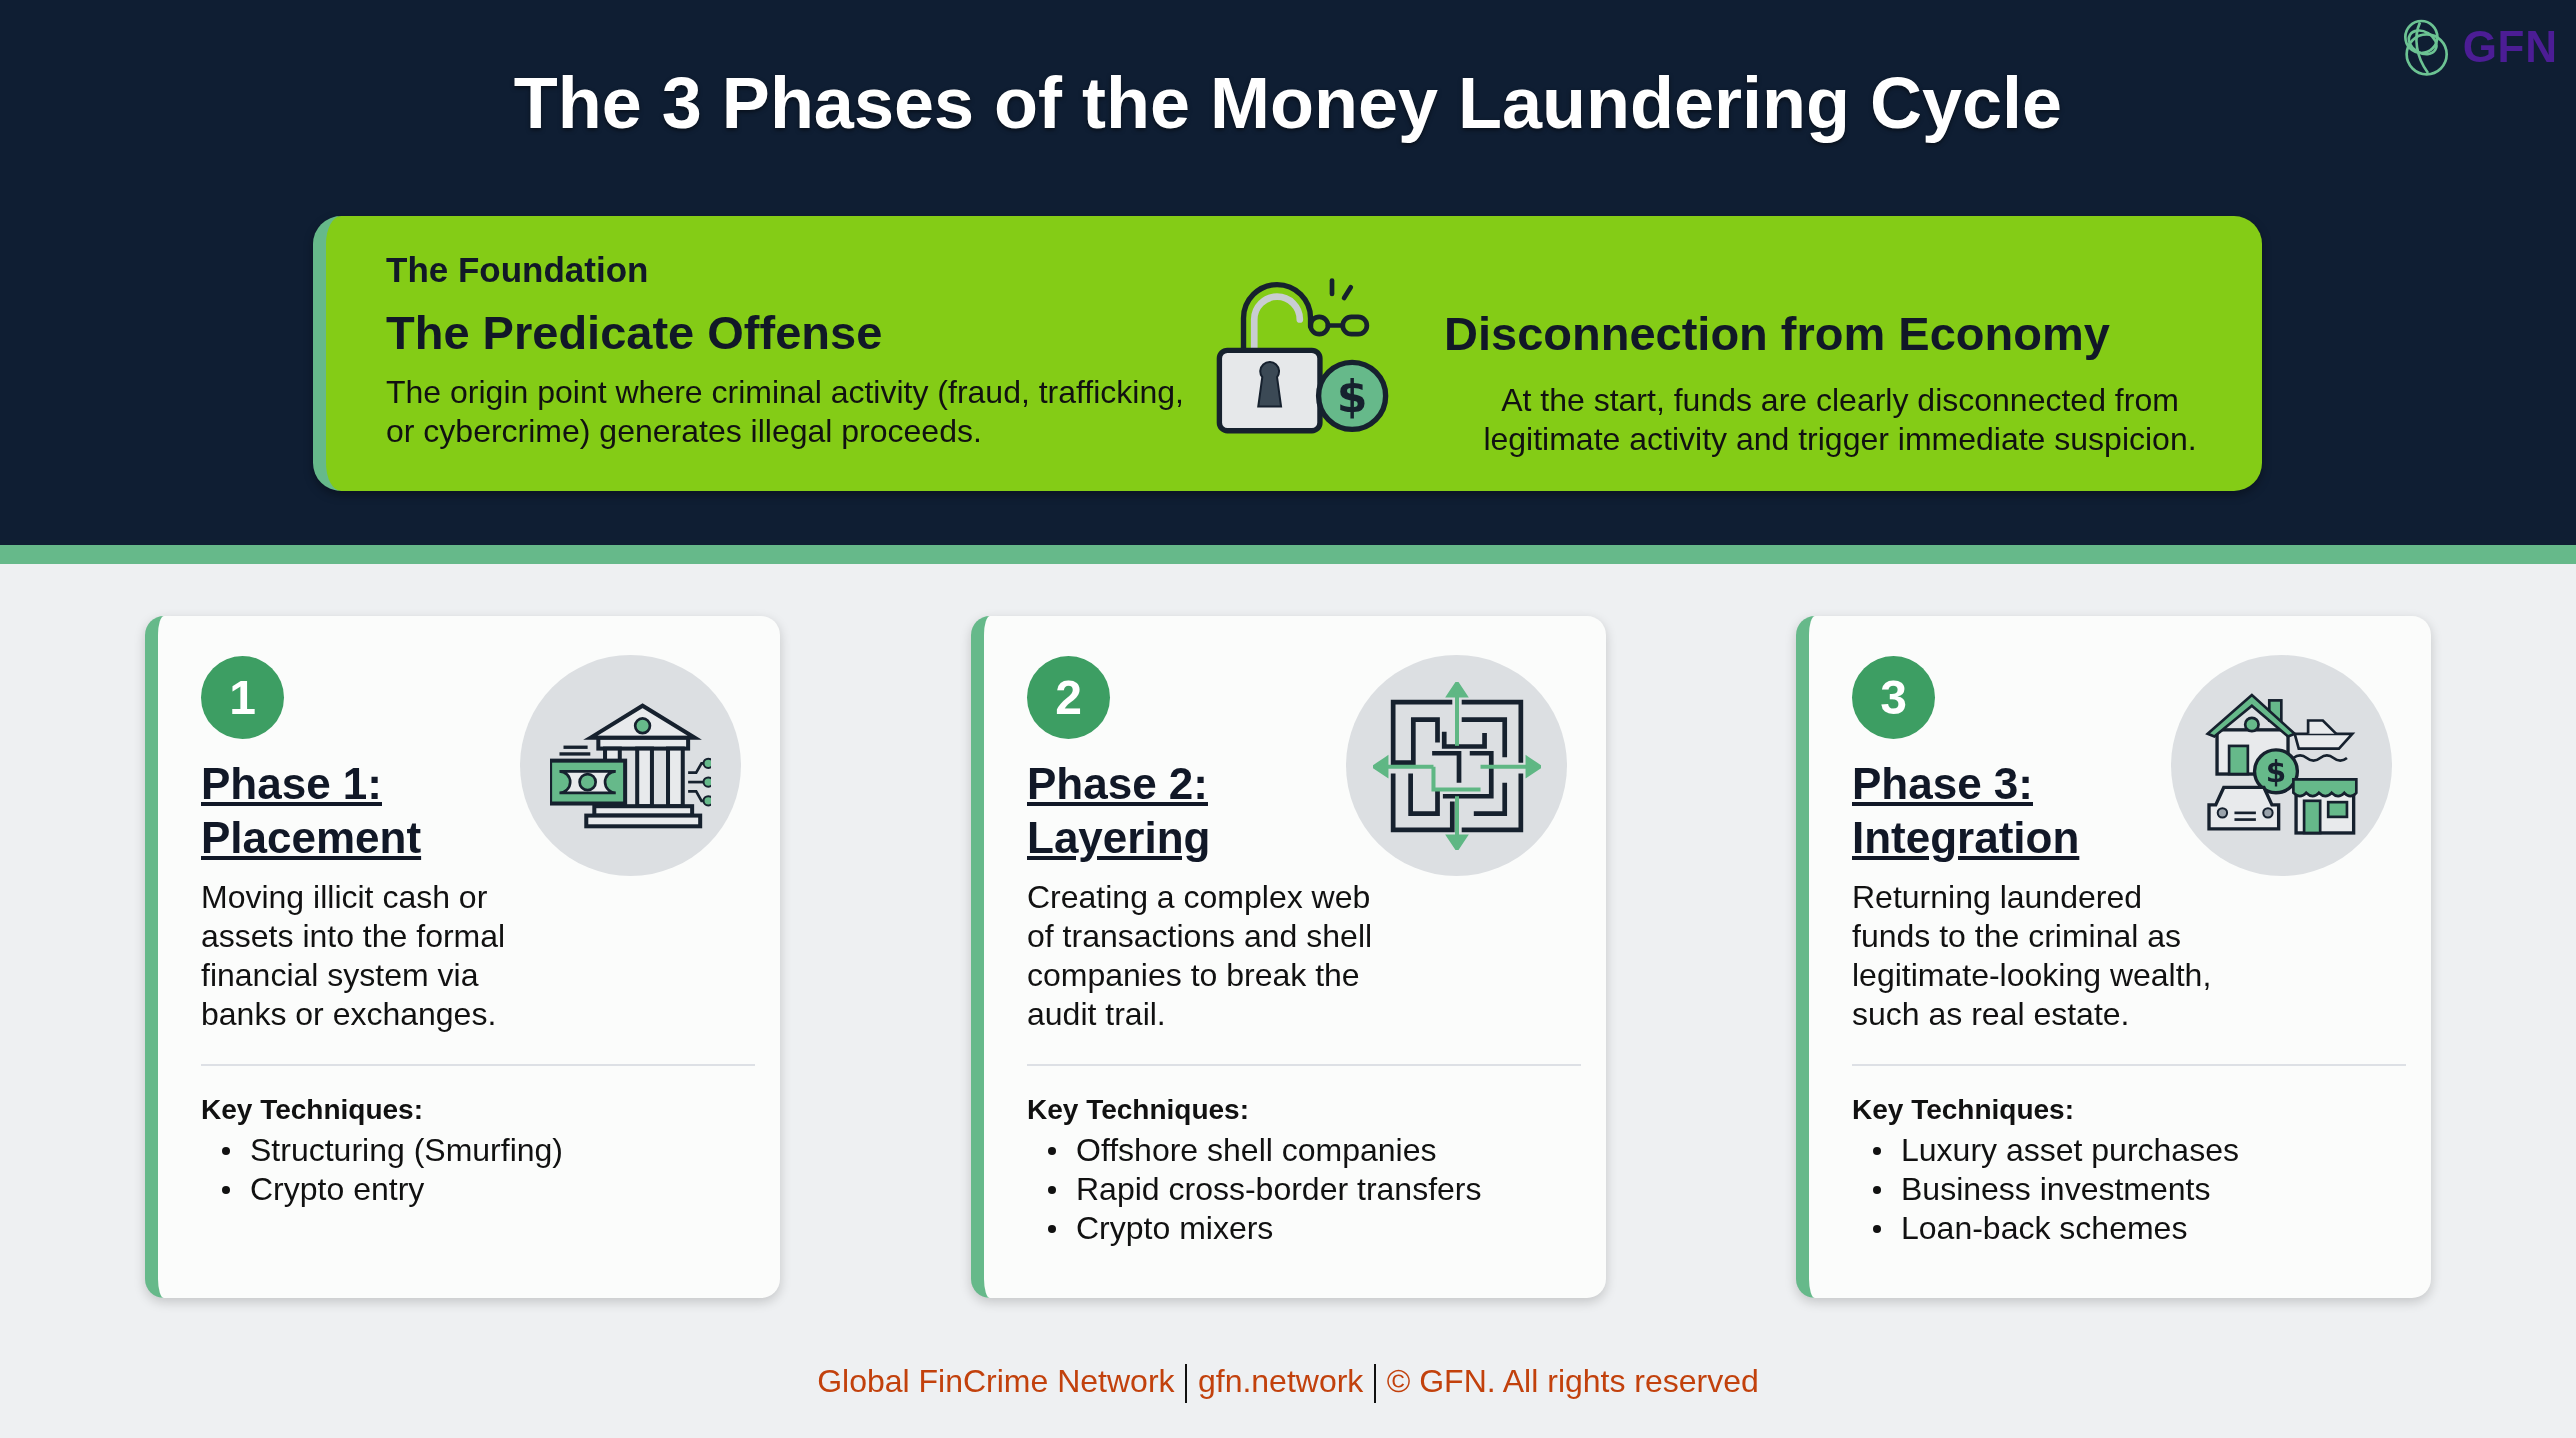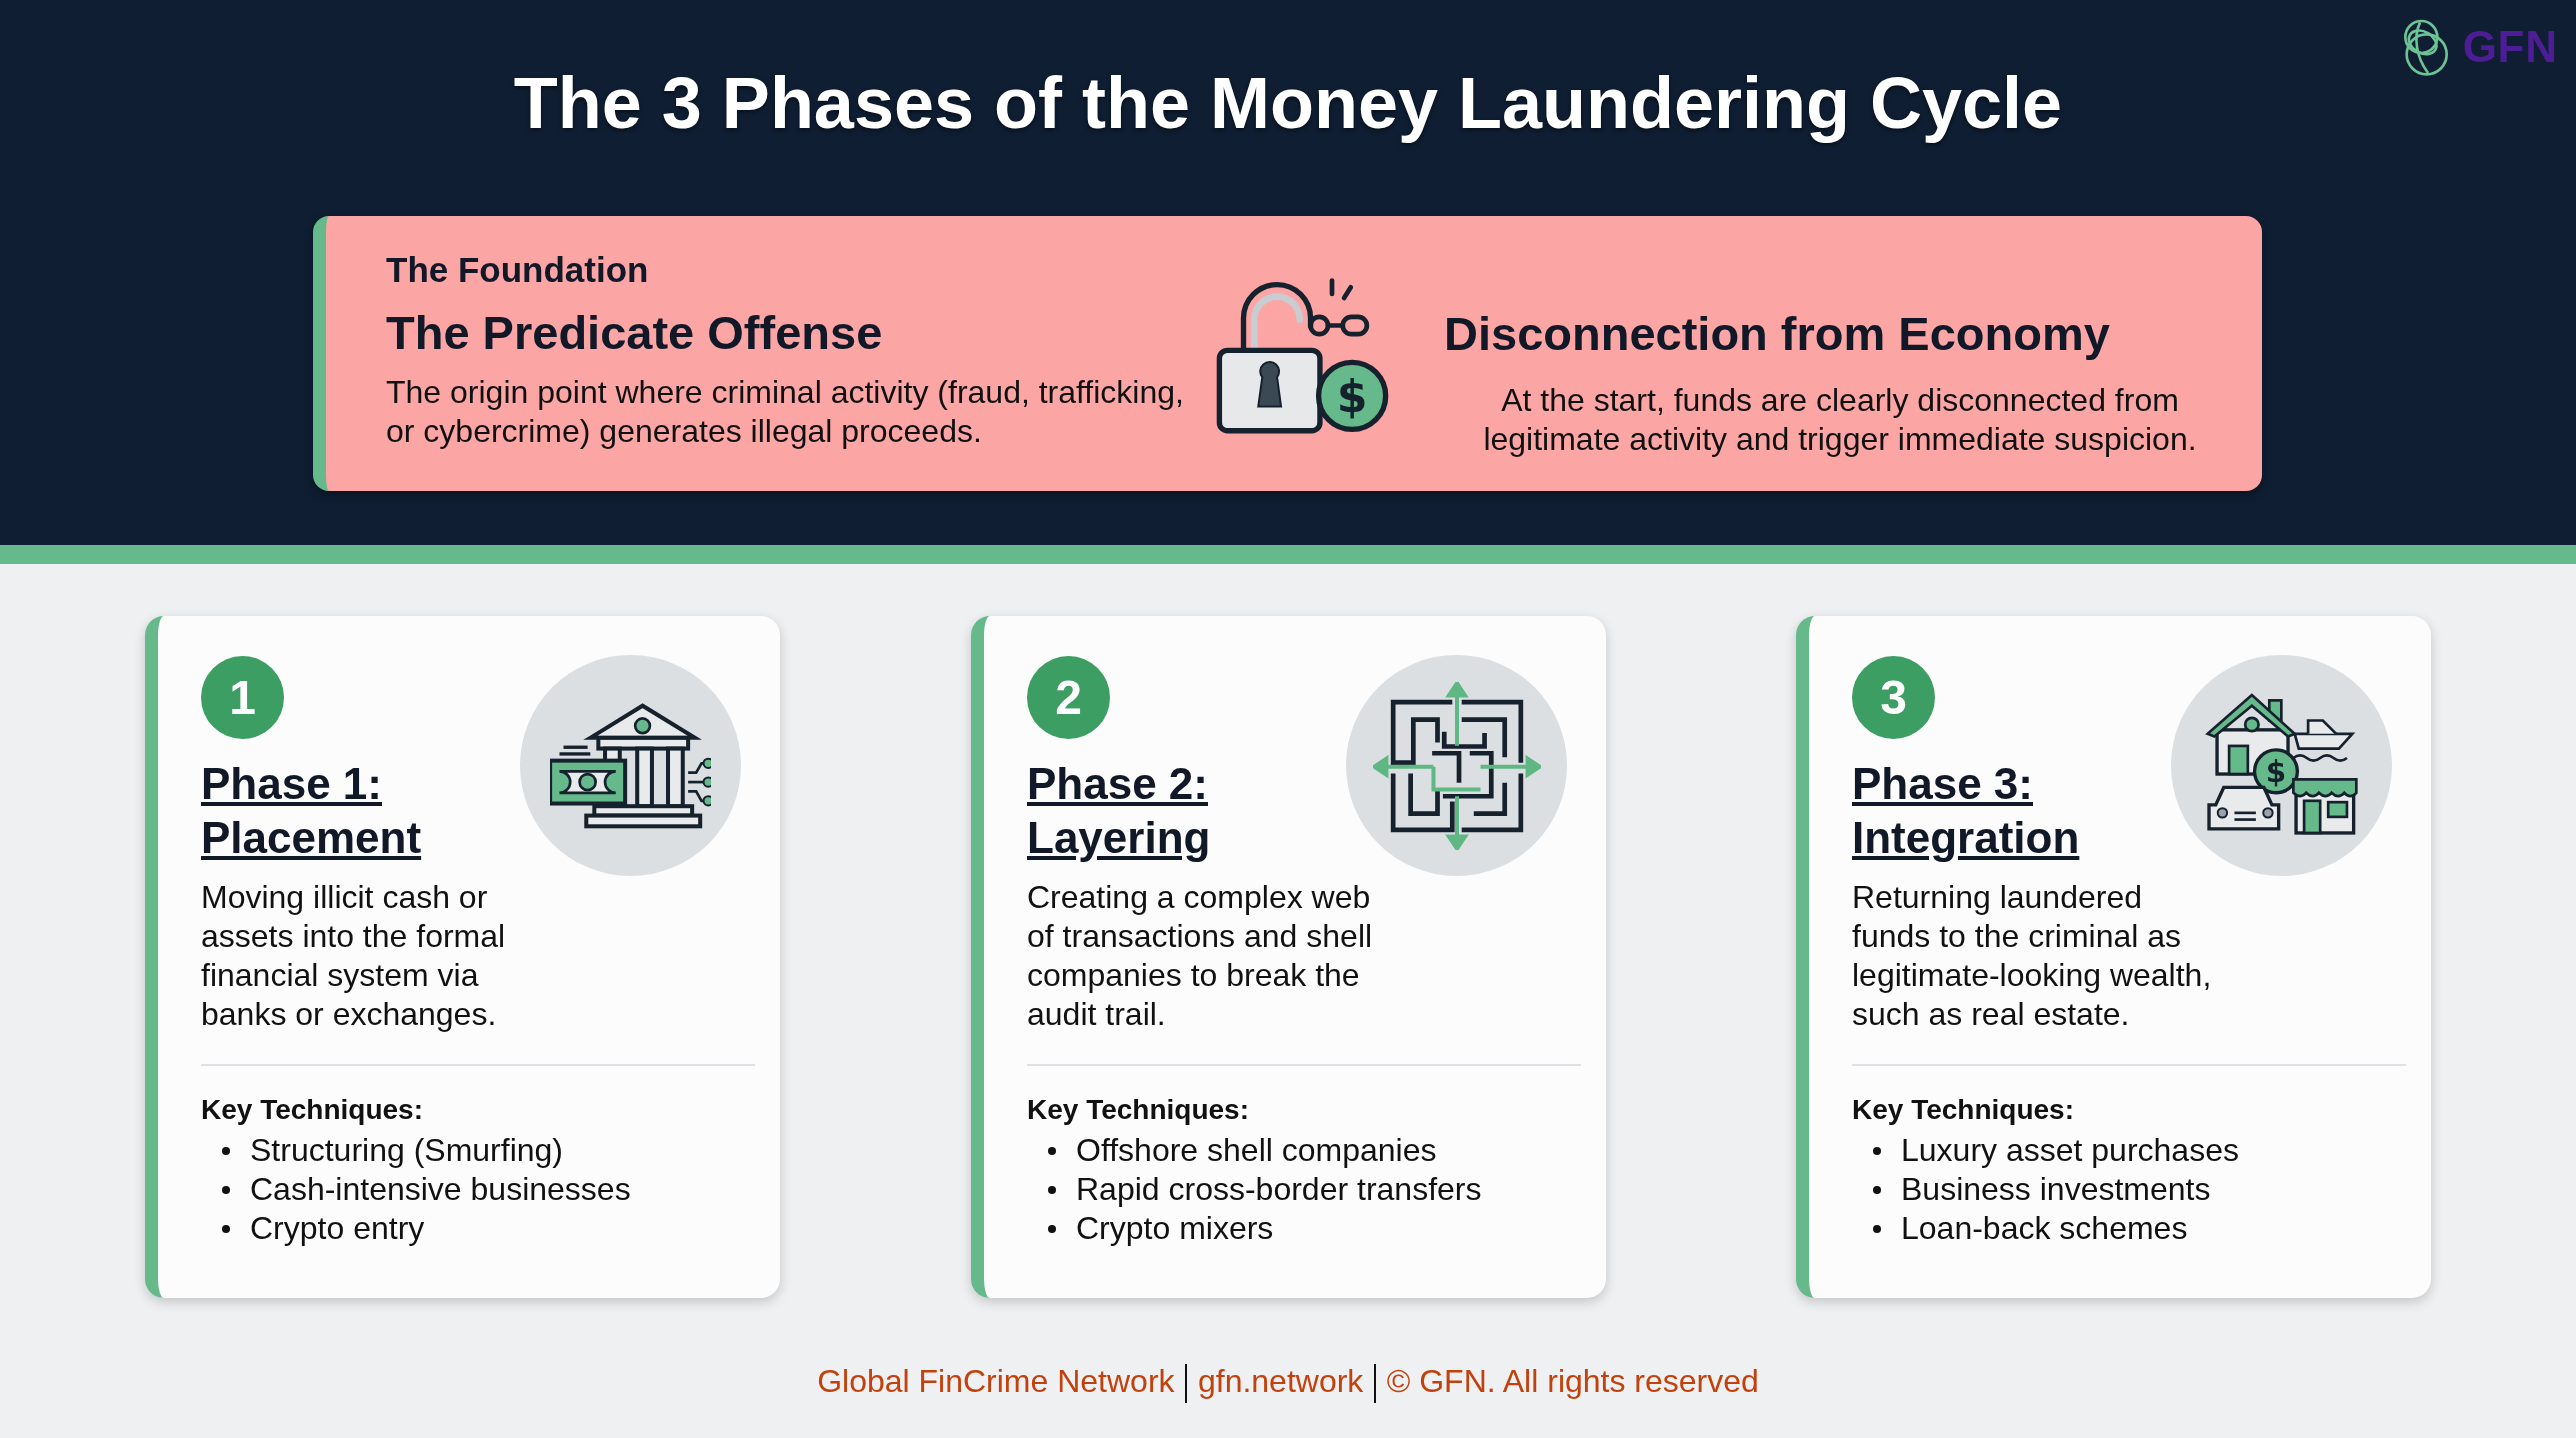--- a/index.html
+++ b/index.html
@@ -24,21 +24,21 @@
   .logo-text {
     color: #4c1d95; font-weight: 700; font-size: 44px; letter-spacing: 0.7px;
   }
   .title {
     position: absolute; left: 0; top: 62px; width: 2576px; text-align: center;
     color: #ffffff; font-weight: 700; font-size: 72px; letter-spacing: 0px;
     text-shadow: 0 2px 4px rgba(0,0,0,0.5);
   }
   .foundation {
     position: absolute; left: 313px; top: 216px; width: 1949px; height: 275px;
-    background: #fca5a5; border-radius: 16px;
+    background: #84cc16; border-radius: 28px;
     border-left: 13.4px solid #66b98a;
     box-shadow: 0 4px 9.4px rgba(0,0,0,0.35);
   }
   .f-left { position: absolute; left: 60px; top: 34px; width: 872px; }
   .f-eyebrow { font-size: 35px; font-weight: 700; color: #111827; }
   .f-heading { font-size: 47px; font-weight: 700; color: #111827; margin-top: 14.8px; }
   .f-desc { font-size: 32px; color: #111111; line-height: 39px; margin-top: 13.4px; }
   .f-icon { position: absolute; left: 884px; top: 55px; width: 181px; height: 168px; }
   .f-right { position: absolute; left: 1118px; top: 90px; width: 792px; }
   .f-right .f-heading { margin-top: 0; }
@@ -188,21 +188,20 @@
   <div class="phase-desc">
     <div>Moving illicit cash or</div>
     <div>assets into the formal</div>
     <div>financial system via</div>
     <div>banks or exchanges.</div>
   </div>
   <div class="divider"></div>
   <div class="kt-label">Key Techniques:</div>
   <ul class="kt-list">
     <li>Structuring (Smurfing)</li>
-    <li>Cash-intensive businesses</li>
     <li>Crypto entry</li>
   </ul>
 </div>
 
 <div class="card c2">
   <div class="badge">2</div>
   <div class="icon-circle">
     <svg width="168" height="168" viewBox="0 0 250 250">
       <g stroke="#16212e" stroke-width="7" fill="none">
         <path d="M118 30 H30 V120 H60 V56 H96 V90"></path>

